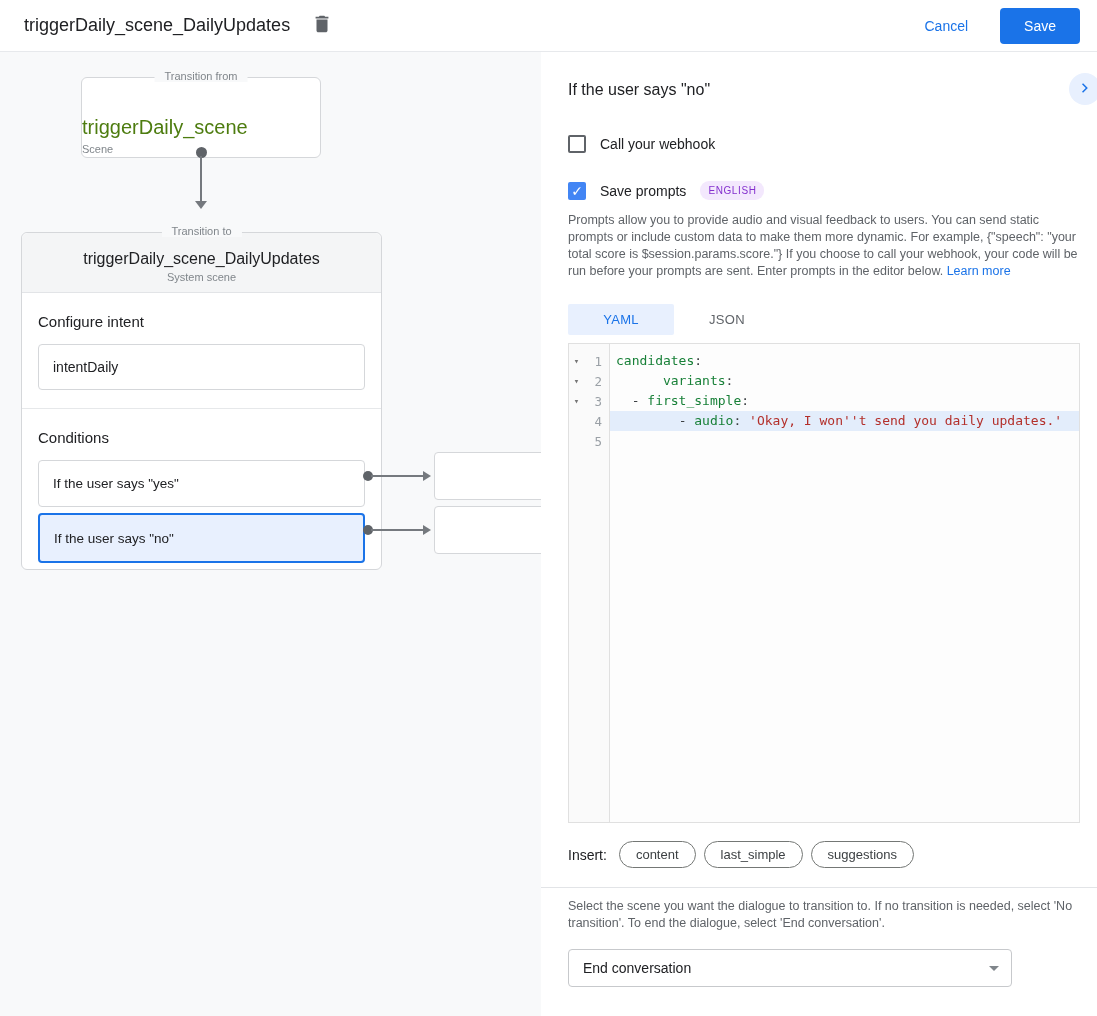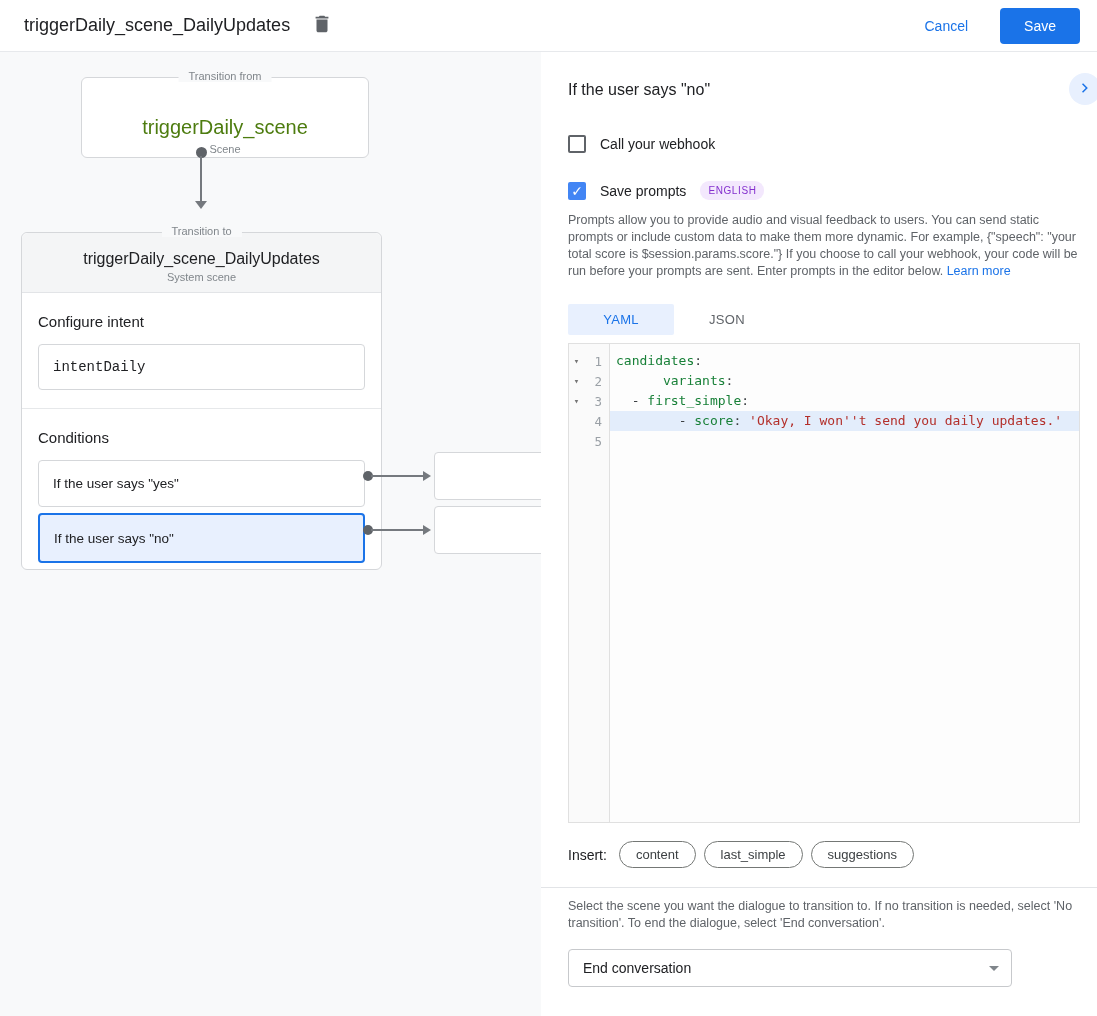--- a/index.html
+++ b/index.html
@@ -17,42 +17,42 @@
     cursor:pointer; margin-right:32px; font-family:inherit; }
   .save-btn { background:#1a73e8; color:#fff; border:none; border-radius:4px; height:36px;
     padding:0 24px; font-size:14px; font-weight:500; cursor:pointer; margin-right:17px; font-family:inherit; }
 
   
   .canvas { position:absolute; left:0; top:52px; width:541px; height:964px;
     background:#f8f9fa; overflow:hidden; }
   .legend { position:absolute; top:-8px; left:50%; transform:translateX(-50%);
     background:#f8f9fa; padding:0 10px; font-size:11px; color:#80868b; white-space:nowrap; }
 
-  .from-box { position:absolute; left:81px; top:25px; width:288px; height:81px;
-    background:#fff; border:1px solid #d5d7da; border-radius:6px; text-align:center; }
+  .from-box { position:absolute; left:81px; top:25px; width:240px; height:81px;
+    background:#fff; border:1px solid #d5d7da; border-radius:6px; }
   .from-box .node-title { margin-top:38px; font-size:20px; color:#4d7c0f; }
   .from-box .node-sub { margin-top:4px; font-size:11px; color:#80868b; }
 
   .v-arrow-dot { position:absolute; left:196px; top:95px; width:11px; height:11px;
     border-radius:50%; background:#5f6368; }
   .v-arrow-line { position:absolute; left:200px; top:104px; width:2px; height:46px; background:#75797e; }
   .v-arrow-head { position:absolute; left:195px; top:149px; width:0; height:0;
     border-left:6px solid transparent; border-right:6px solid transparent; border-top:8px solid #75797e; }
 
   .to-card { position:absolute; left:21px; top:180px; width:361px; height:338px;
     background:#fff; border:1px solid #d5d7da; border-radius:6px; }
   .to-card-header { height:60px; background:#f4f5f6; border-bottom:1px solid #e2e4e7;
     border-radius:6px 6px 0 0; text-align:center; }
   .to-card-header .node-title { padding-top:17px; font-size:16px; color:#202124; }
   .to-card-header .node-sub { margin-top:3px; font-size:11px; color:#80868b; }
   .card-section { padding:20px 16px 18px 16px; }
   .card-section + .card-section { border-top:1px solid #e6e8ea; }
   .section-label { font-size:15px; color:#202124; }
   .intent-box { margin-top:14px; height:46px; border:1px solid #d5d7da; border-radius:4px;
-    background:#fff; display:flex; align-items:center; padding-left:14px; font-size:14px; cursor:pointer;font-family:Liberation Mono, monospace; }
+    background:#fff; display:flex; align-items:center; padding-left:14px; font-size:14px; cursor:pointer; }
   .cond-box { margin-top:14px; height:47px; border:1px solid #d5d7da; border-radius:4px;
     background:#fff; display:flex; align-items:center; padding-left:14px; font-size:13.5px; cursor:pointer; }
   .cond-box.selected { margin-top:6px; height:50px; background:#e8f0fe; border:2px solid #1a73e8; }
 
   .h-arrow-dot { position:absolute; width:10px; height:10px; border-radius:50%; background:#5f6368; }
   .h-arrow-line { position:absolute; width:52px; height:2px; background:#75797e; }
   .h-arrow-head { position:absolute; width:0; height:0; border-top:5px solid transparent;
     border-bottom:5px solid transparent; border-left:8px solid #75797e; }
   .stub-box { position:absolute; left:434px; width:130px; height:48px; background:#fff;
     border:1px solid #d5d7da; border-radius:4px; cursor:pointer; }
@@ -216,21 +216,21 @@
         </div>
         <div class="g-row">
           <span class="fold"></span>
           <span class="ln">5</span>
         </div>
       </div>
     <div class="code-area" id="code-area">
         <div class="c-row"><span class="tok-key">candidates</span><span class="tok-punct">:</span></div>
         <div class="c-row"><span class="tok-punct">      </span><span class="tok-key">variants</span><span class="tok-punct">:</span></div>
         <div class="c-row"><span class="tok-punct">  </span><span class="tok-punct">- </span><span class="tok-key">first_simple</span><span class="tok-punct">:</span></div>
-        <div class="c-row hl"><span class="tok-punct">        </span><span class="tok-punct">- </span><span class="tok-key">score</span><span class="tok-punct">: </span><span class="tok-string">'Okay, I won''t send you daily updates.'</span></div>
+        <div class="c-row hl"><span class="tok-punct">        </span><span class="tok-punct">- </span><span class="tok-key">audio</span><span class="tok-punct">: </span><span class="tok-string">'Okay, I won''t send you daily updates.'</span></div>
         <div class="c-row"></div>
       </div>
   </div>
 
   <div class="insert-row">
     <span class="insert-label">Insert:</span>
     <button class="pill">content</button>
     <button class="pill">last_simple</button>
     <button class="pill">suggestions</button>
   </div>

